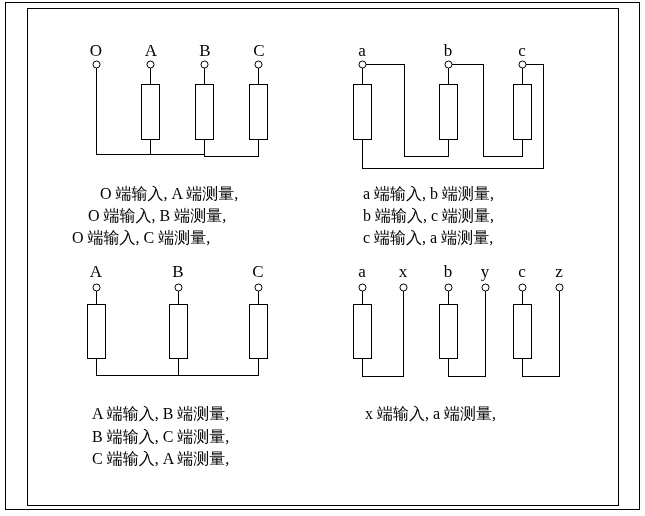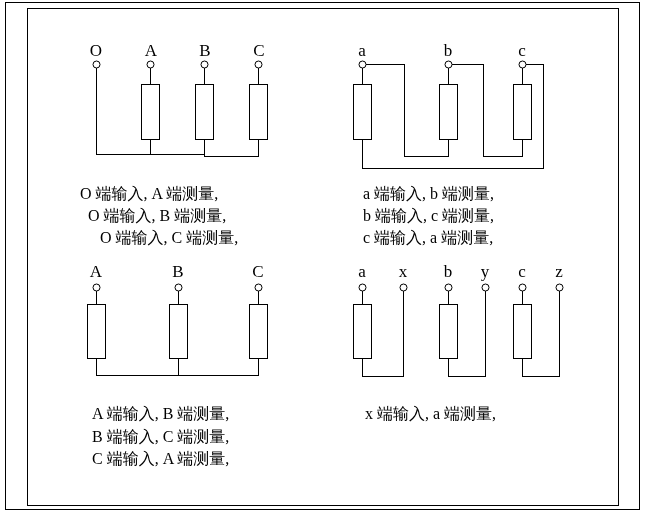--- a/index.html
+++ b/index.html
@@ -148,23 +148,23 @@
       <line class="wire" x1="403.5" y1="291" x2="403.5" y2="376.5"></line>
       <line class="wire" x1="485.5" y1="291" x2="485.5" y2="376.5"></line>
       <line class="wire" x1="559.5" y1="291" x2="559.5" y2="376.5"></line>
 
       <polyline class="wire" points="362.5,358.5 362.5,376.5 403.5,376.5"></polyline>
       <polyline class="wire" points="448.5,358.5 448.5,376.5 485.5,376.5"></polyline>
       <polyline class="wire" points="522.5,358.5 522.5,376.5 559.5,376.5"></polyline>
     </g>
   </svg>
 
-  <div class="cap" style="left:80px;top:186px;">O 端输入, A 端测量,</div>
+  <div class="cap" style="left:100px;top:186px;">O 端输入, A 端测量,</div>
   <div class="cap" style="left:88px;top:208px;">O 端输入, B 端测量,</div>
-  <div class="cap" style="left:100px;top:230px;">O 端输入, C 端测量,</div>
+  <div class="cap" style="left:72px;top:230px;">O 端输入, C 端测量,</div>
 
   <div class="cap" style="left:363px;top:186px;">a 端输入, b 端测量,</div>
   <div class="cap" style="left:363px;top:208px;">b 端输入, c 端测量,</div>
   <div class="cap" style="left:363px;top:230px;">c 端输入, a 端测量,</div>
 
   <div class="cap" style="left:92px;top:406px;">A 端输入, B 端测量,</div>
   <div class="cap" style="left:92px;top:429px;">B 端输入, C 端测量,</div>
   <div class="cap" style="left:92px;top:451px;">C 端输入, A 端测量,</div>
 
   <div class="cap" style="left:365px;top:406px;">x 端输入, a 端测量,</div>

